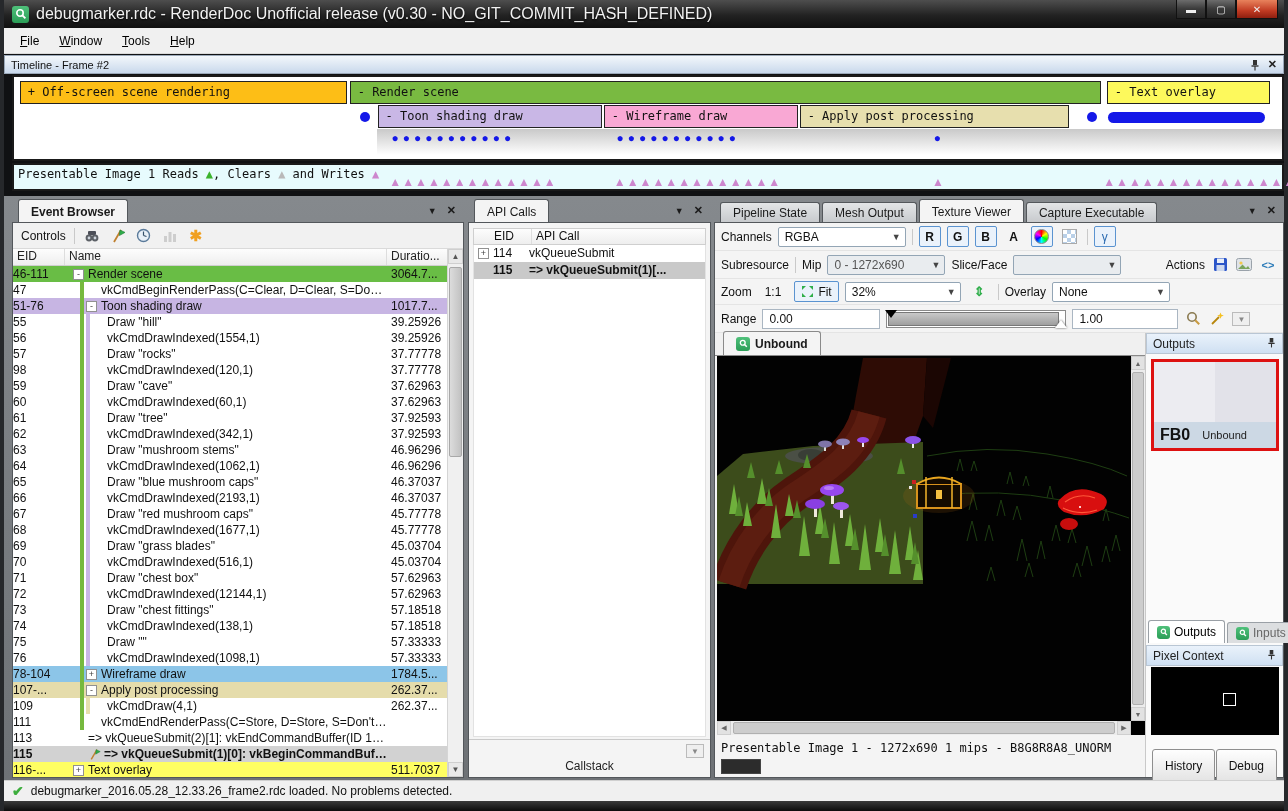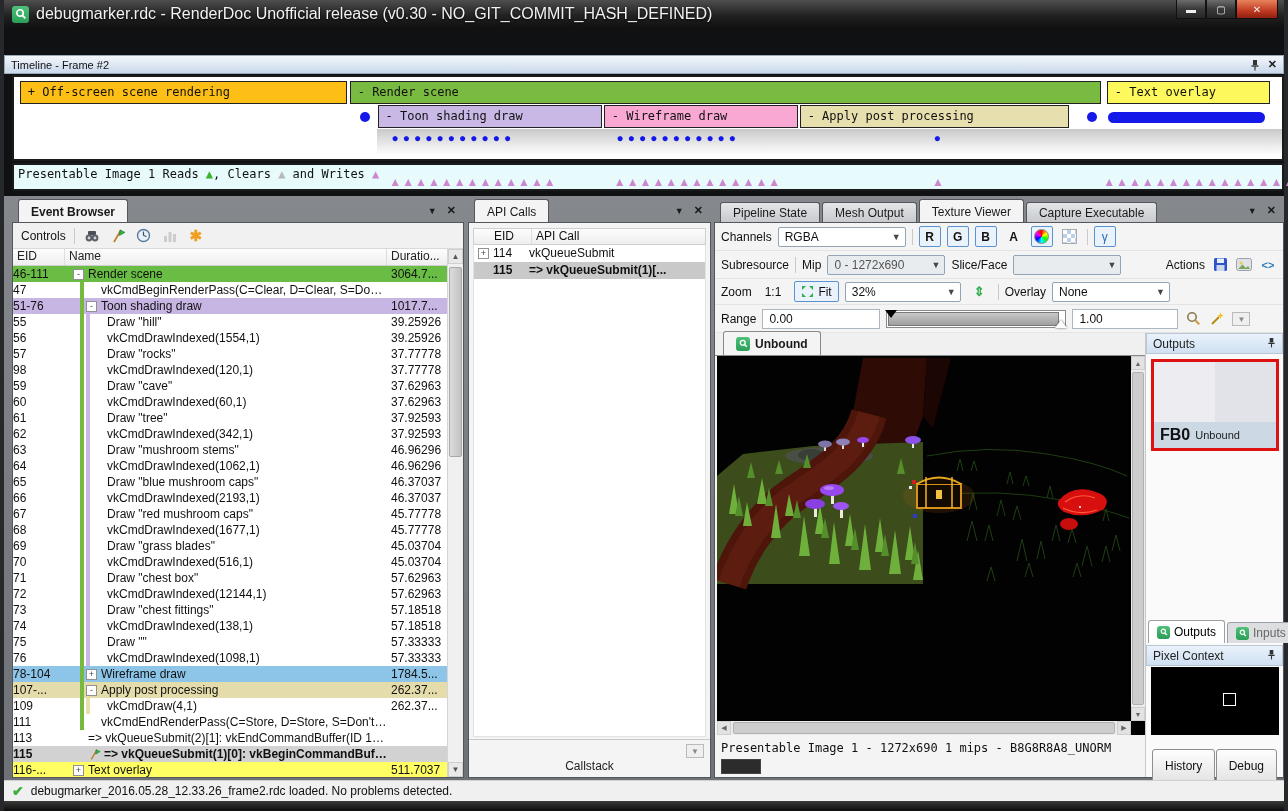--- a/index.html
+++ b/index.html
@@ -111,21 +111,21 @@
 .sb-arr{position:absolute;width:14px;height:14px;font-size:7px;color:#666;display:flex;align-items:center;justify-content:center;background:#e2e2e2;border:1px solid #cfcfcf}
 .sb-thumbv{position:absolute;left:1px;right:1px;top:16px;bottom:16px;background:#cdcdcd;border:1px solid #b0b0b0;border-radius:2px}
 .sb-thumbh{position:absolute;top:1px;bottom:1px;left:16px;right:16px;background:#cdcdcd;border:1px solid #b0b0b0;border-radius:2px}
 .texstatus{position:absolute;left:6px;top:518px;font-family:"DejaVu Sans Mono",monospace;font-size:12px;white-space:nowrap}
 .texswatch{position:absolute;left:6px;top:536px;width:40px;height:15px;background:#2c2c2c;border:1px solid #444}
 
 .side{position:absolute;left:430px;top:110px;bottom:0;right:0;background:#fafafa;border-left:1px solid #c9c9c9}
 .side-head{height:21px;background:linear-gradient(#eaf2fb,#cfe0f2);border:1px solid #b9c6d4;display:flex;align-items:center;padding:0 6px;color:#222}
 .pinw{margin-left:auto}
 .fbthumb{position:absolute;left:5px;top:26px;width:128px;height:92px;border:3px solid #dd1111;background:linear-gradient(90deg,#ececf1 50%,#e2e2e9 50%)}
-.fbcaption{position:absolute;left:0;right:0;bottom:0;height:26px;background:#ccd8e4;display:flex;align-items:center;padding:0 6px;gap:5px}
+.fbcaption{position:absolute;left:0;right:0;bottom:0;height:26px;background:#ccd8e4;display:flex;align-items:center;padding:0 6px;gap:12px}
 .fbname{font-weight:bold;font-size:16px}
 .fbstatus{font-size:11px;color:#222}
 .side-tabs{position:absolute;left:2px;top:287px;height:23px;display:flex;gap:2px;align-items:flex-end}
 .side-tab{height:21px;padding:0 8px;display:flex;align-items:center;gap:4px;border:1px solid #9aa0a6;border-bottom:none;border-radius:3px 3px 0 0;background:#dcdee0;color:#666}
 .side-tab.active{background:#fff;color:#000;height:23px}
 .pch{position:absolute;left:0px;right:0px;top:312px}
 .pixelview{position:absolute;left:5px;top:334px;width:128px;height:68px;background:#000}
 .pcsq{position:absolute;left:72px;top:26px;width:13px;height:13px;border:1px solid #fff}
 .side-btns{position:absolute;left:0;right:0;top:416px;display:flex;justify-content:space-between;padding:0 6px}
 .btn{height:30px;padding:16px 12px;border:1px solid #8e8e8e;border-radius:3px;background:linear-gradient(#fefefe,#e3e3e3);display:flex;align-items:center}
@@ -150,20 +150,26 @@
         </svg>
     </span>
     <span class="title-text">debugmarker.rdc - RenderDoc Unofficial release (v0.30 - NO_GIT_COMMIT_HASH_DEFINED)</span>
     <span class="winbtns">
       <span class="winbtn">▬</span>
       <span class="winbtn">▢</span>
       <span class="winbtn close">✕</span>
     </span>
   </div>
 
+  <div class="menubar">
+    <span class="menu-item">File</span>
+      <span class="menu-item">Window</span>
+      <span class="menu-item">Tools</span>
+      <span class="menu-item">Help</span>
+  </div>
 
   <div class="tl-header">
     <span>Timeline - Frame #2</span>
     <span class="hicons">
       <svg width="10" height="12" viewBox="0 0 10 12">
           <rect x="3" y="1" width="4" height="5" fill="#333"></rect>
           <line x1="1.5" y1="7" x2="8.5" y2="7" stroke="#333" stroke-width="1.4"></line>
           <line x1="5" y1="7" x2="5" y2="11.5" stroke="#333" stroke-width="1.2"></line>
         </svg>
       <span class="icon-x">✕</span>

